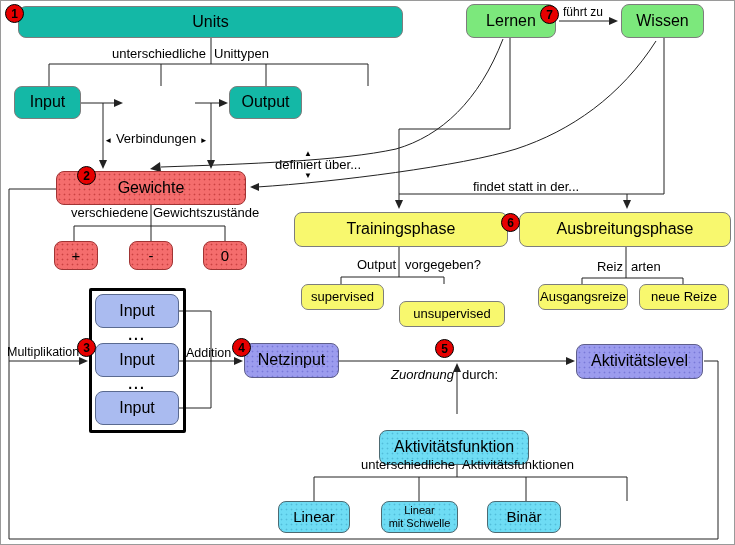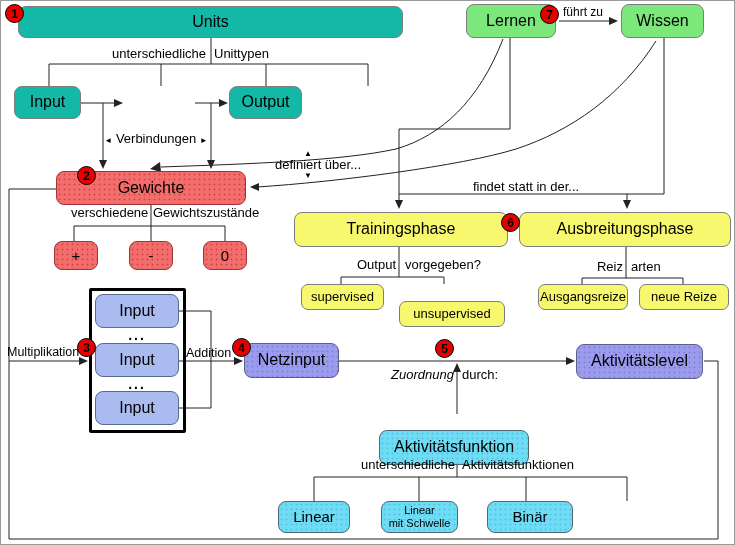--- a/index.html
+++ b/index.html
@@ -161,21 +161,21 @@
   <div class="box cyan" style="left:378px;top:429px;width:150px;height:35px;justify-content:center;">
       <span>Aktivitätsfunktion</span>
     </div>
   <div class="box cyan" style="left:277px;top:500px;width:72px;height:32px;font-size:15px;">
       <span>Linear</span>
     </div>
   <div class="box cyan lms" style="left:380px;top:500px;width:77px;height:32px;">
     <span>Linear</span>
     <span>mit Schwelle</span>
   </div>
-  <div class="box cyan" style="left:486px;top:500px;width:86px;height:32px;font-size:15px;">
+  <div class="box cyan" style="left:486px;top:500px;width:74px;height:32px;font-size:15px;">
       <span>Binär</span>
     </div>
 
   <div class="badge" style="left:4px;top:3px;">1</div>
   <div class="badge" style="left:76px;top:165px;">2</div>
   <div class="badge" style="left:76px;top:337px;">3</div>
   <div class="badge" style="left:231px;top:337px;">4</div>
   <div class="badge" style="left:434px;top:338px;">5</div>
   <div class="badge" style="left:500px;top:212px;">6</div>
   <div class="badge" style="left:539px;top:4px;">7</div>

